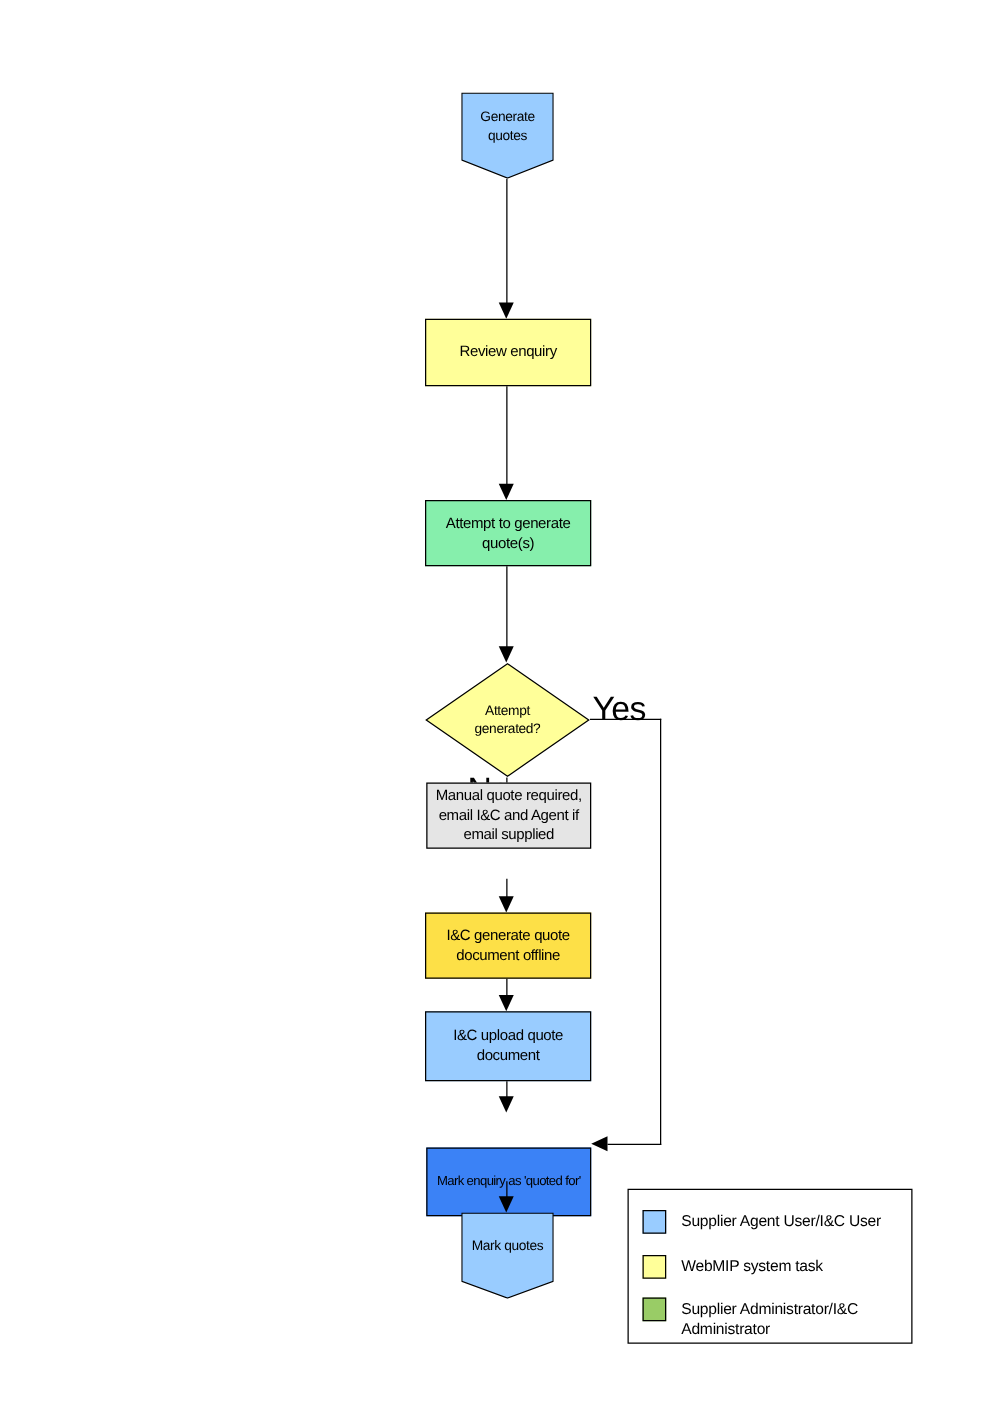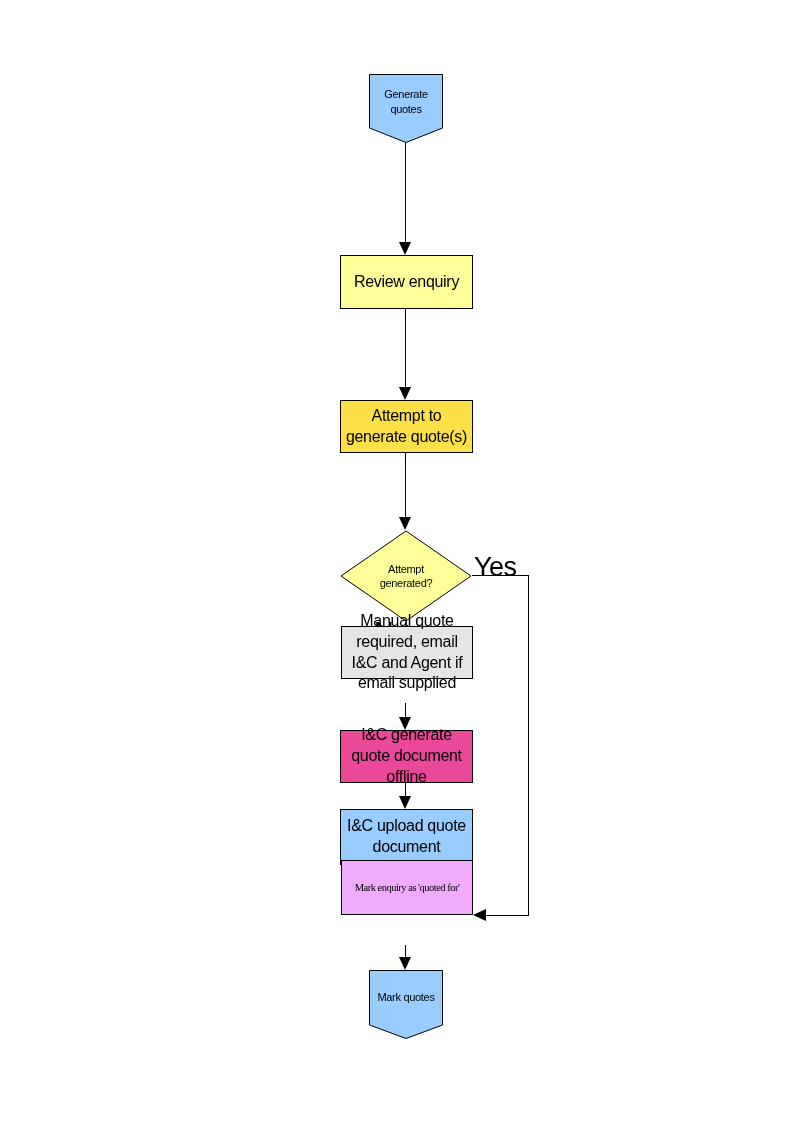--- a/index.html
+++ b/index.html
@@ -23,21 +23,21 @@
     font-size: 11px; line-height: 1.3; letter-spacing: -0.3px;
     padding: 1px 2px;
   }
   .pentagon .node-text { bottom: 14px; }
   .diamond .node-text { padding: 0 24px; }
   .box {
     position: absolute; box-sizing: border-box;
     border: 1px solid #000;
     display: flex; align-items: center; justify-content: center;
     text-align: center;
-    font-size: 16px; line-height: 1.3; letter-spacing: -0.3px;
+    font-size: 12px; line-height: 1.3; letter-spacing: -0.3px;
     padding: 1px 3px;
   }
   .box.tight { padding: 0; font-size: 10.5px; letter-spacing: -0.5px; white-space: nowrap; }
 
   
   .vline { position: absolute; width: 1px; background: #000; }
   .hline { position: absolute; height: 1px; background: #000; }
   .arrow-down {
     position: absolute; width: 0; height: 0;
     border-left: 6px solid transparent; border-right: 6px solid transparent;
@@ -85,21 +85,21 @@
   </div>
 
   <div class="vline" style="left:405px; top:143px; height:100px;"></div>
   <div class="arrow-down" style="left:399px; top:242px;"></div>
 
   <div class="box" style="left:340px; top:255px; width:133px; height:54px; background:#FFFF99;">Review enquiry</div>
 
   <div class="vline" style="left:405px; top:309px; height:79px;"></div>
   <div class="arrow-down" style="left:399px; top:387px;"></div>
 
-  <div class="box" style="left:340px; top:400px; width:133px; height:53px; background:#fde047;">Attempt to generate quote(s)</div>
+  <div class="box" style="left:340px; top:400px; width:133px; height:53px; background:#86efac;">Attempt to generate quote(s)</div>
 
   <div class="vline" style="left:405px; top:453px; height:65px;"></div>
   <div class="arrow-down" style="left:399px; top:517px;"></div>
 
   <div class="node diamond" style="left:340px; top:530px; width:132px; height:92px;">
     <svg viewBox="0 0 132 92" preserveAspectRatio="none">
       <polygon points="66,1 131,46 66,91 1,46" stroke="#000" stroke-width="1" fill="#FFFF99"></polygon>
     </svg>
     <div class="node-text">Attempt generated?</div>
   </div>
@@ -113,36 +113,50 @@
   <div class="branch-label" style="left:374px; top:619px;">No</div>
 
   <div class="vline" style="left:405px; top:622px; height:16px;"></div>
   <div class="arrow-down" style="left:399px; top:637px;"></div>
 
   <div class="box" style="left:341px; top:626px; width:132px; height:53px; background:#e5e5e5;">Manual quote required, email I&amp;C and Agent if email supplied</div>
 
   <div class="vline" style="left:405px; top:703px; height:15px;"></div>
   <div class="arrow-down" style="left:399px; top:717px;"></div>
 
-  <div class="box" style="left:340px; top:730px; width:133px; height:53px; background:#ec4899;">I&amp;C generate quote document offline</div>
+  <div class="box" style="left:340px; top:730px; width:133px; height:53px; background:#fde047;">I&amp;C generate quote document offline</div>
 
   <div class="vline" style="left:405px; top:783px; height:14px;"></div>
   <div class="arrow-down" style="left:399px; top:796px;"></div>
 
   <div class="box" style="left:340px; top:809px; width:133px; height:56px; background:#99CCFF;">I&amp;C upload quote document</div>
 
   <div class="vline" style="left:405px; top:865px; height:13px;"></div>
   <div class="arrow-down" style="left:399px; top:877px;"></div>
 
-  <div class="box tight" style="left:341px; top:860px; width:132px; height:55px; background:#f0abfc;font-family:Liberation Serif, serif;">Mark enquiry as 'quoted for'</div>
+  <div class="box tight" style="left:341px; top:918px; width:132px; height:55px; background:#3b82f6;">Mark enquiry as 'quoted for'</div>
 
   <div class="vline" style="left:405px; top:945px; height:13px;"></div>
   <div class="arrow-down" style="left:399px; top:957px;"></div>
 
   <div class="node pentagon" style="left:369px; top:970px; width:74px; height:69px;">
     <svg viewBox="0 0 74 69" preserveAspectRatio="none">
       <polygon points="0.5,0.5 73.5,0.5 73.5,55 37,68.5 0.5,55" stroke="#000" stroke-width="1" fill="#99CCFF"></polygon>
     </svg>
     <div class="node-text">Mark quotes</div>
   </div>
 
+  <div class="legend">
+    <div class="legend-row" style="top:16px;">
+      <div class="legend-swatch" style="background-color: rgb(153, 204, 255);"></div>
+      <div class="legend-label">Supplier Agent User/I&amp;C User</div>
+    </div>
+    <div class="legend-row" style="top:52px;">
+      <div class="legend-swatch" style="background-color: rgb(255, 255, 153);"></div>
+      <div class="legend-label">WebMIP system task</div>
+    </div>
+    <div class="legend-row" style="top:86px;">
+      <div class="legend-swatch" style="background-color: rgb(153, 204, 102);"></div>
+      <div class="legend-label">Supplier Administrator/I&amp;C Administrator</div>
+    </div>
+  </div>
 
 </div>
 
 </body></html>

